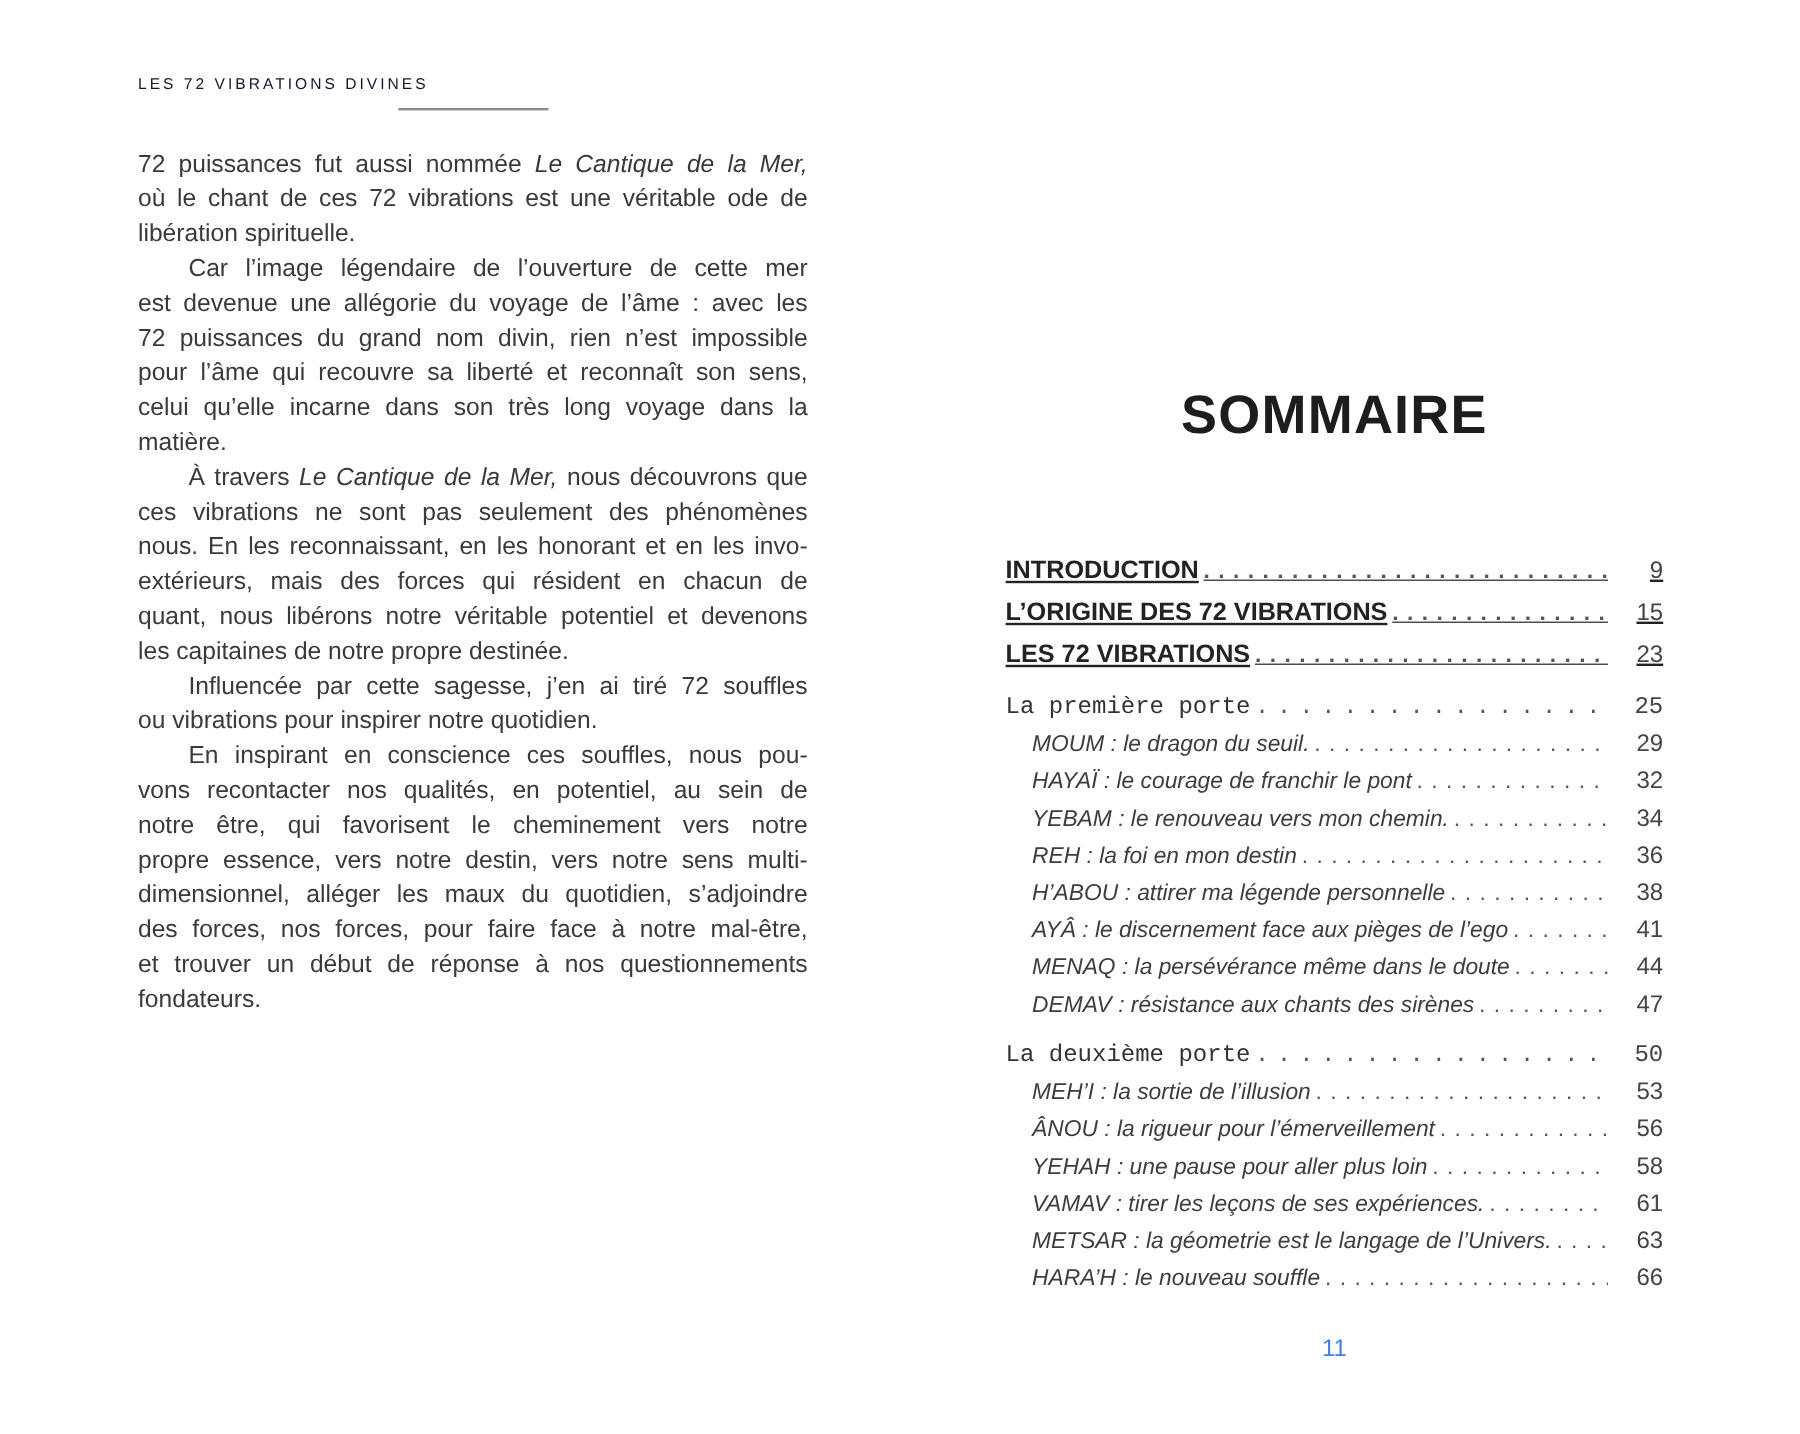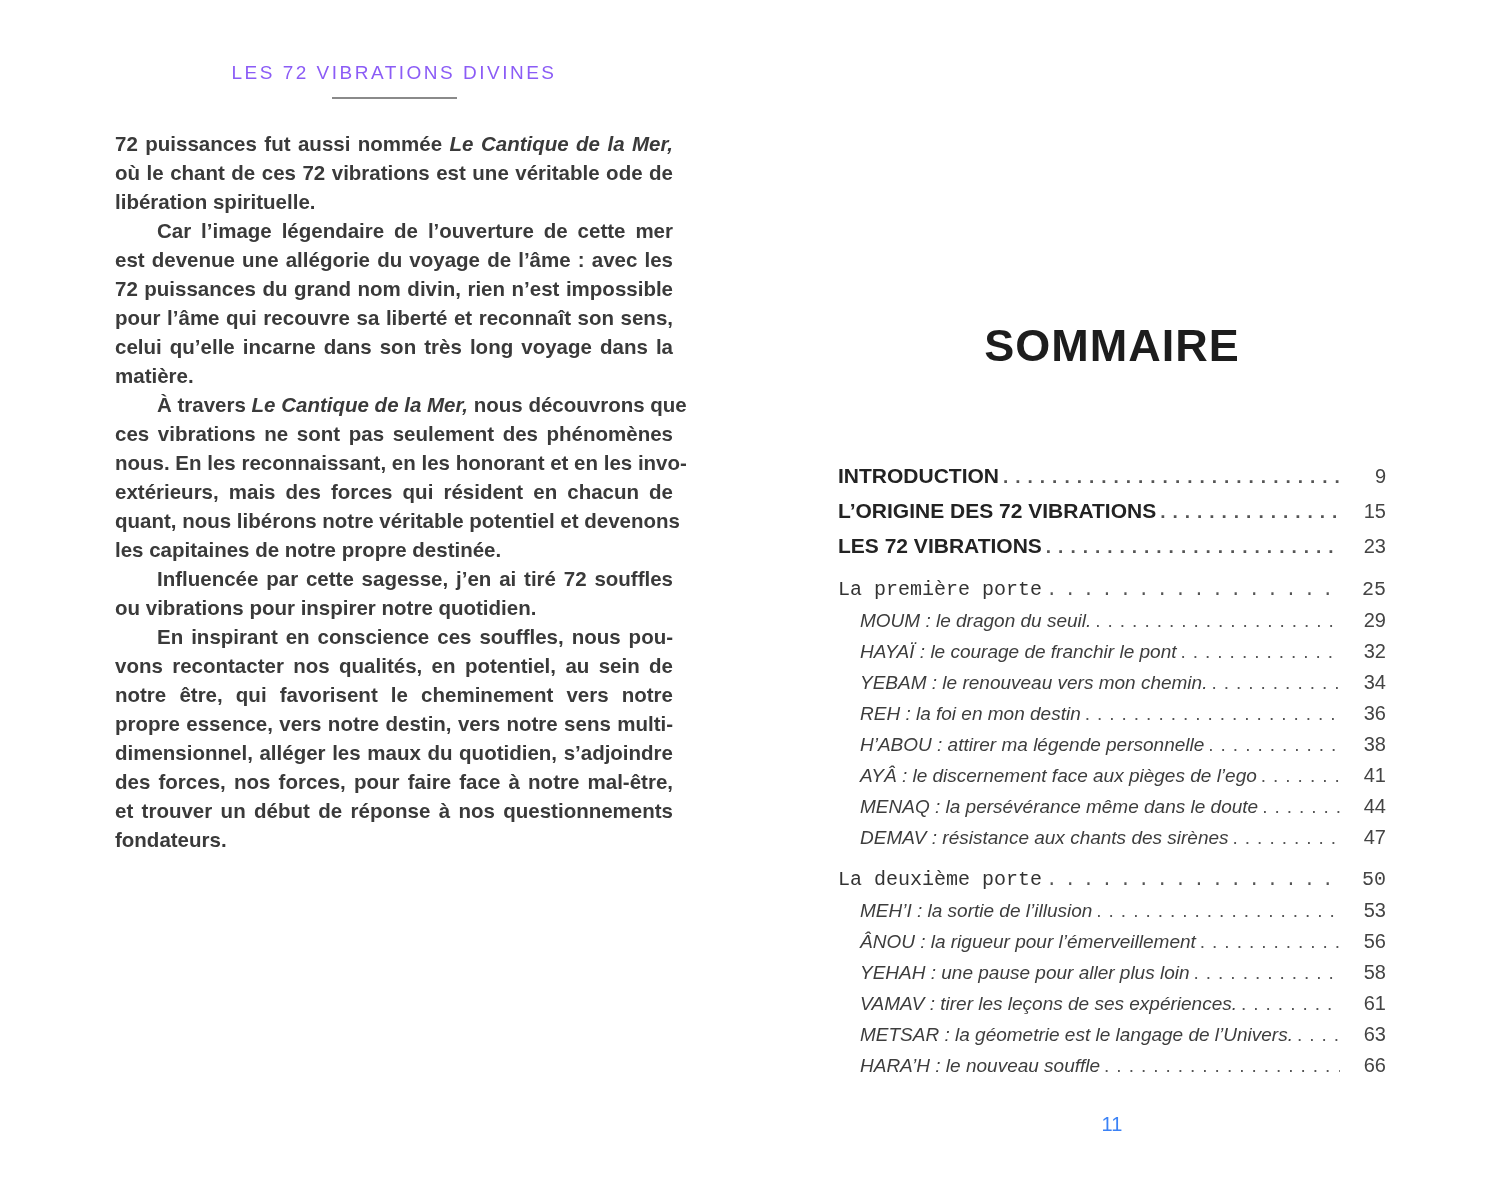--- a/index.html
+++ b/index.html
@@ -13,37 +13,35 @@
   }
 
   
   #left-page {
     position: absolute;
     left: 115px;
     top: 62px;
     width: 558px;
   }
   .running-header {
-    text-align: center;
-    font-size: 19px;
+    font-size: 13px;
     letter-spacing: 2.5px;
-    color: #8b5cf6;
+    color: #0f172a;
     font-weight: 400;
   }
   .header-rule {
     width: 125px;
     height: 2px;
     background: #8a8a8a;
     margin: 13px auto 0 auto;
   }
   #left-body {
     margin-top: 30px;
     color: #3a3a3a;
     font-size: 20.5px;
-    font-weight: bold;
   }
   #left-body .line {
     line-height: 29px;
     height: 29px;
     white-space: nowrap;
     text-align: justify;
     text-align-last: justify;
   }
   #left-body .line.last {
     text-align: center;
@@ -86,21 +84,21 @@
     font-style: normal;
   }
   .toc-row .toc-page {
     flex: 0 0 46px;
     text-align: right;
     font-size: 20px;
     font-weight: 400;
     font-style: normal;
     color: #444444;
   }
-  .toc-row.bold   { height: 35px; line-height: 35px; font-size: 21px; font-weight: 700; color: #232323; }
+  .toc-row.bold   { height: 35px; line-height: 35px; font-size: 21px; font-weight: 700; color: #232323; text-decoration: underline; }
   .toc-row.plain  { height: 31px; line-height: 31px; font-size: 20px; color: #333333; font-family: Liberation Mono, monospace; }
   .toc-row.italic { height: 31px; line-height: 31px; font-size: 19px; font-style: italic; color: #3d3d3d; padding-left: 22px; justify-content: space-between; }
 
   .folio {
     margin-top: 32px;
     text-align: center;
     font-size: 20px;
     color: #3b82f6;
   }
 </style>

